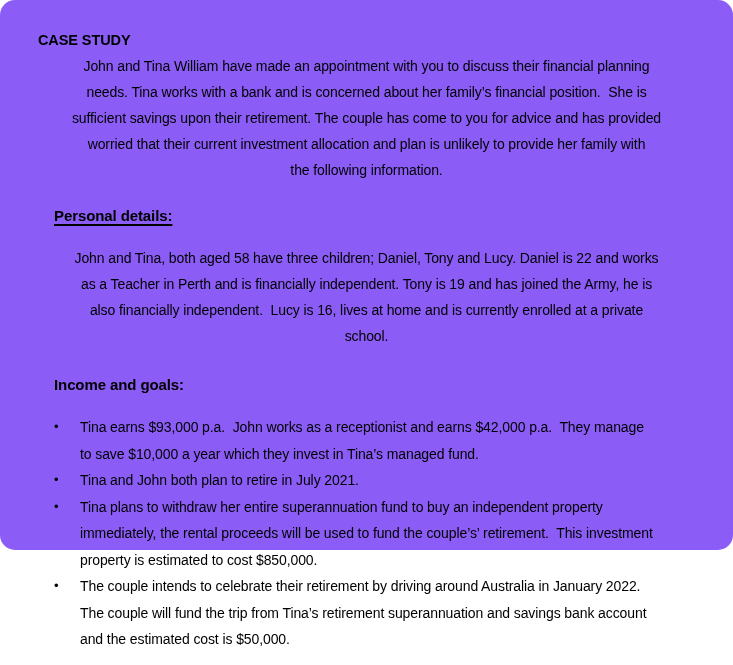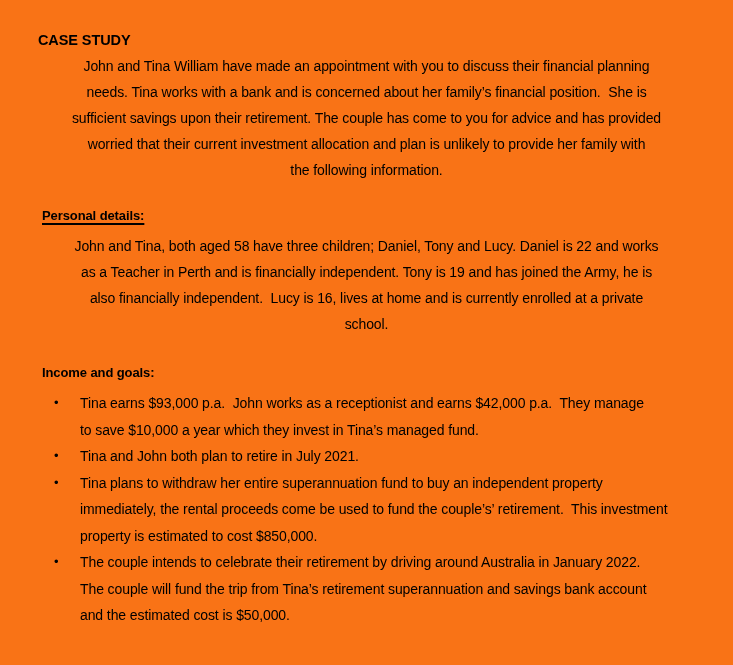--- a/index.html
+++ b/index.html
@@ -10,22 +10,23 @@
   body {
     width: 733px;
     height: 665px;
     font-family: "Liberation Sans", "DejaVu Sans", sans-serif;
     color: #000000;
     overflow: hidden;
   }
   .page {
     position: relative;
     width: 733px;
-    height: 665px;
-    background: #f97316;
+    height: 550px;
+    background: #8b5cf6;
+    border-radius: 15px;
   }
   .content {
     padding: 27px 38px 0 38px;
     font-size: 14px;
     letter-spacing: -0.1px;
     line-height: 26px;
   }
   .doc-title {
     margin: 0;
     font-size: 14.5px;
@@ -34,22 +35,22 @@
   }
   .para {
     margin: 0;
     text-align: center;
   }
   .line {
     display: block;
     white-space: pre;
   }
   .section-heading {
-    margin: 4px;
-    font-size: 13px;
+    margin: 16px;
+    font-size: 15px;
     font-weight: bold;
     line-height: 26px;
   }
   .mt-section-1 { margin-top: 20px; }
   .mt-section-2 { margin-top: 23px; }
   .underlined {
     text-decoration: underline;
     text-decoration-thickness: 2px;
     text-underline-offset: 3px;
   }
@@ -102,21 +103,21 @@
         <span class="line">Tina earns $93,000 p.a.  John works as a receptionist and earns $42,000 p.a.  They manage</span>
         <span class="line">to save $10,000 a year which they invest in Tina’s managed fund.</span>
       </li>
       <li>
         <span class="marker">•</span>
         <span class="line">Tina and John both plan to retire in July 2021.</span>
       </li>
       <li>
         <span class="marker">•</span>
         <span class="line">Tina plans to withdraw her entire superannuation fund to buy an independent property</span>
-        <span class="line">immediately, the rental proceeds come be used to fund the couple’s’ retirement.  This investment</span>
+        <span class="line">immediately, the rental proceeds will be used to fund the couple’s’ retirement.  This investment</span>
         <span class="line">property is estimated to cost $850,000.</span>
       </li>
       <li>
         <span class="marker">•</span>
         <span class="line">The couple intends to celebrate their retirement by driving around Australia in January 2022.</span>
         <span class="line">The couple will fund the trip from Tina’s retirement superannuation and savings bank account</span>
         <span class="line">and the estimated cost is $50,000.</span>
       </li>
     </ul>
 

